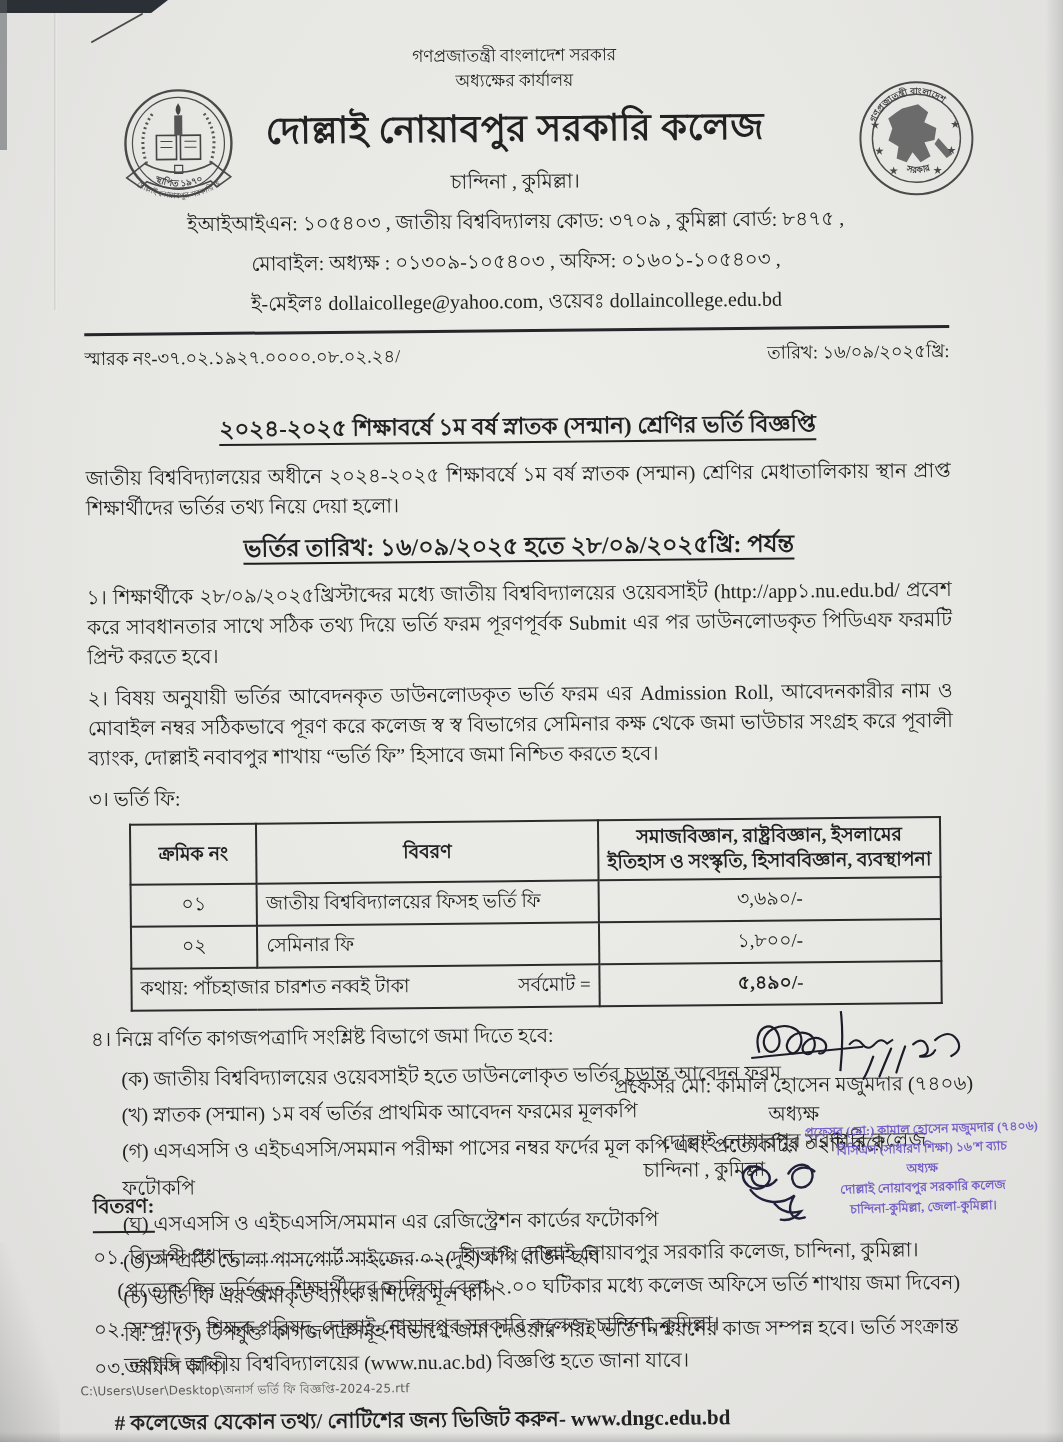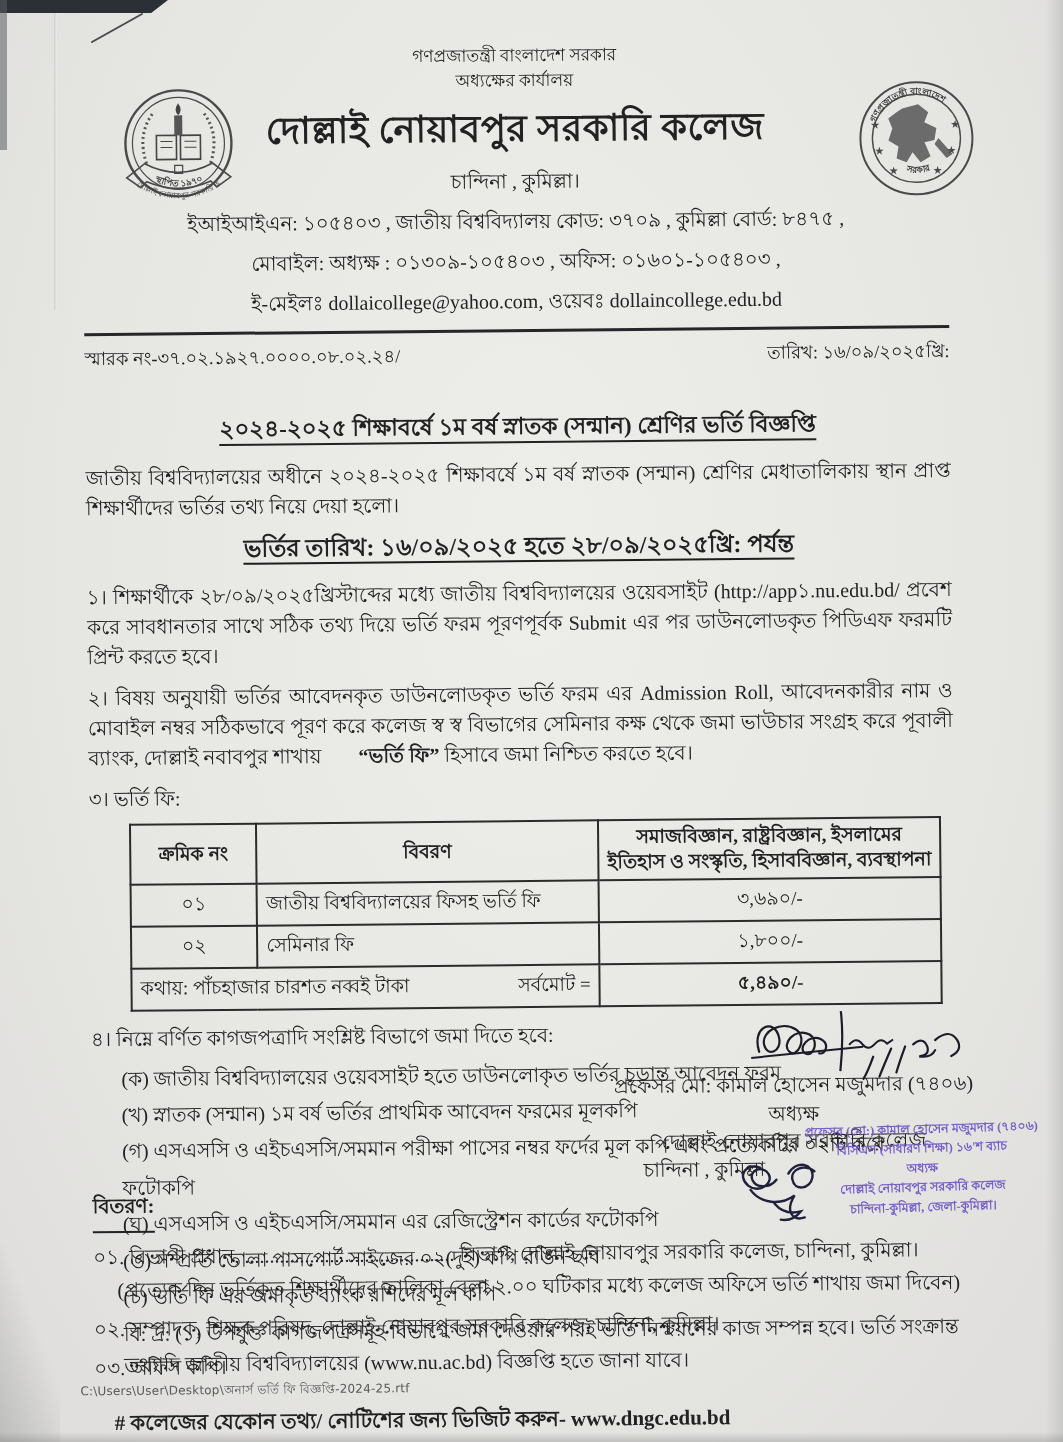--- a/index.html
+++ b/index.html
@@ -39,21 +39,21 @@
   
   .memo{display:flex;justify-content:space-between;font-size:18px;margin-top:9px;}
 
   
   .title-line{text-align:center;margin-top:36px;}
   .title-line span{font-size:23px;font-weight:700;border-bottom:2px solid #222;padding-bottom:2px;}
   .intro{font-size:20px;line-height:1.5;margin-top:12px;text-align:justify;}
   .period-line{text-align:center;margin-top:8px;}
   .period-line span{font-size:24px;font-weight:700;border-bottom:2.5px solid #1d1d1d;padding-bottom:1px;}
   .item{font-size:20px;line-height:1.5;margin-top:11px;text-align:justify;}
-  .bold{font-weight:700;margin-left:32px;}
+  .bold{font-weight:400;}
 
   
   table.fee{border-collapse:collapse;margin:10px 0 0 40px;width:812px;font-size:19px;}
   table.fee th,table.fee td{border:2px solid #2b2b2b;padding:4px 8px;}
   table.fee th{font-weight:600;line-height:1.3;}
   .col-sl{width:110px;text-align:center;}
   .col-desc{width:330px;}
   .col-amt{width:330px;text-align:center;}
   .tot-cell{display:flex;justify-content:space-between;align-items:center;}
   .tot-amt{font-weight:700;}

